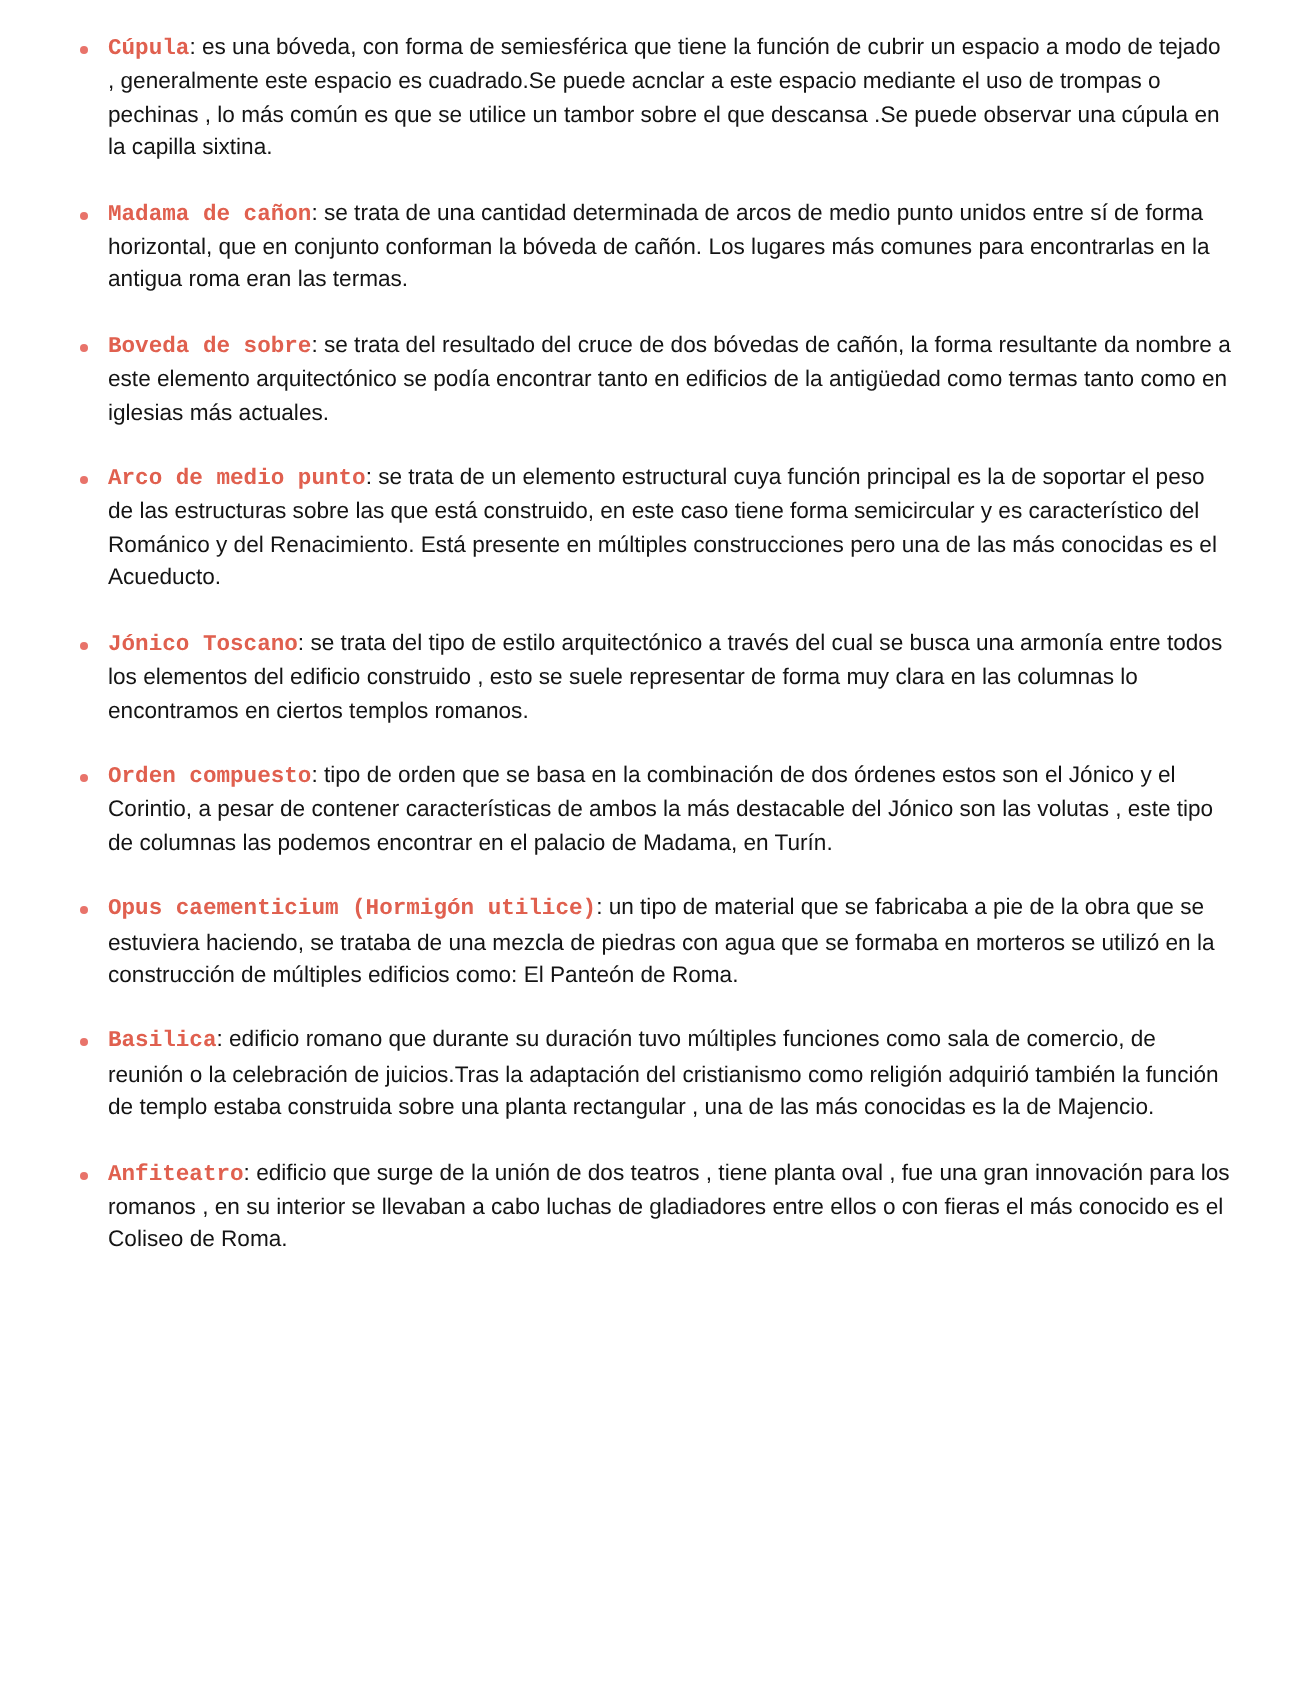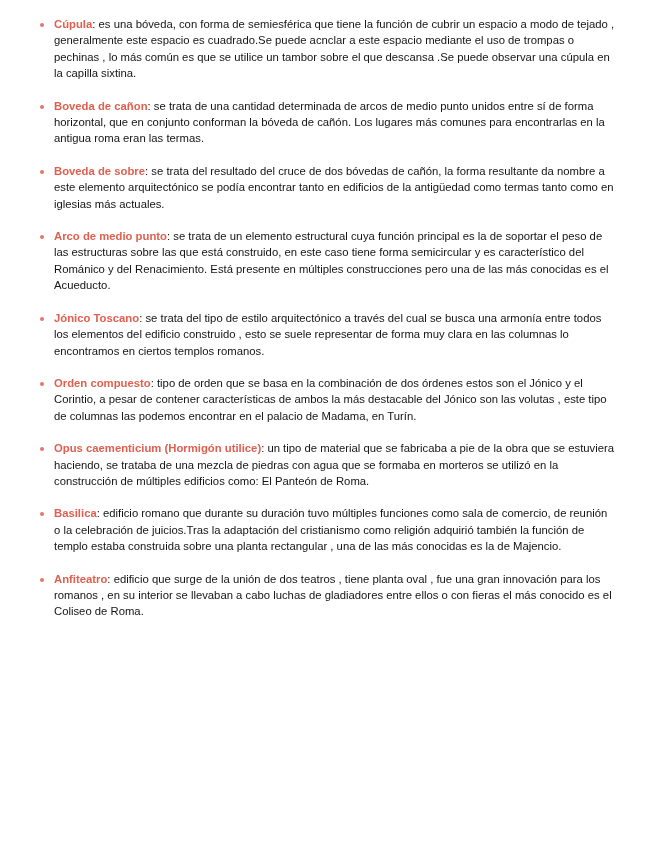--- a/index.html
+++ b/index.html
@@ -91,36 +91,37 @@
   .entry p {
     margin: 0;
     font-size: 11.3px;
     line-height: 16.4px;
     color: #141414;
     text-align: left;
   }
   .term {
     color: #e0604f;
     font-weight: bold;
+    font-family: Liberation Mono, monospace;
   }
 </style>
 </head>
 <body>
 
 <div class="page">
 
 
   <div class="content" id="definitions-list">
       <div class="entry">
         <span class="bullet" style="background: rgb(232, 115, 106);"></span>
         <p><span class="term" style="color: rgb(224, 96, 79);">Cúpula</span><span>: es una bóveda, con forma de semiesférica que tiene la función de cubrir un espacio a modo de tejado , generalmente este espacio es cuadrado.Se puede acnclar a este espacio mediante el uso de trompas o pechinas , lo más común es que se utilice un tambor sobre el que descansa .Se puede observar una cúpula en la capilla sixtina.</span></p>
       </div>
       <div class="entry">
         <span class="bullet" style="background: rgb(232, 115, 106);"></span>
-        <p><span class="term" style="color: rgb(224, 96, 79);">Boveda de cañon</span><span>: se trata de una cantidad determinada de arcos de medio punto unidos entre sí de forma horizontal, que en conjunto conforman la bóveda de cañón. Los lugares más comunes para encontrarlas en la antigua roma eran las termas.</span></p>
+        <p><span class="term" style="color: rgb(224, 96, 79);">Madama de cañon</span><span>: se trata de una cantidad determinada de arcos de medio punto unidos entre sí de forma horizontal, que en conjunto conforman la bóveda de cañón. Los lugares más comunes para encontrarlas en la antigua roma eran las termas.</span></p>
       </div>
       <div class="entry">
         <span class="bullet" style="background: rgb(232, 115, 106);"></span>
         <p><span class="term" style="color: rgb(224, 96, 79);">Boveda de sobre</span><span>: se trata del resultado del cruce de dos bóvedas de cañón, la forma resultante da nombre a este elemento arquitectónico se podía encontrar tanto en edificios de la antigüedad como termas tanto como en iglesias más actuales.</span></p>
       </div>
       <div class="entry">
         <span class="bullet" style="background: rgb(232, 115, 106);"></span>
         <p><span class="term" style="color: rgb(224, 96, 79);">Arco de medio punto</span><span>: se trata de un elemento estructural cuya función principal es la de soportar el peso de las estructuras sobre las que está construido, en este caso tiene forma semicircular y es característico del Románico y del Renacimiento. Está presente en múltiples construcciones pero una de las más conocidas es el Acueducto.</span></p>
       </div>
       <div class="entry">

